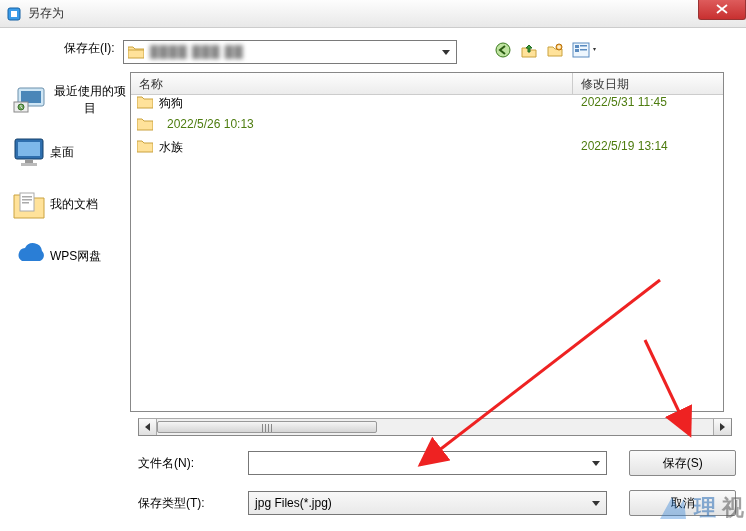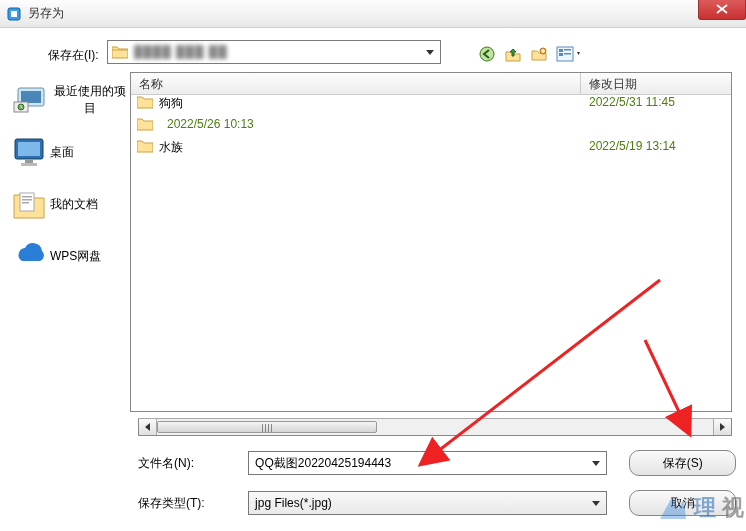--- a/index.html
+++ b/index.html
@@ -6,36 +6,36 @@
 body { background: #fff; width: 746px; height: 531px; overflow: hidden; position: relative; }
 
 .titlebar { height: 28px; background: linear-gradient(#fdfdfd, #e8e8e8); border-bottom: 1px solid #ccc; display: flex; align-items: center; padding: 0 6px; position: relative; }
 .titlebar .icon-app { width: 16px; height: 16px; margin-right: 6px; }
 .titlebar .title { color: #333; }
 .titlebar .winbtns { position: absolute; right: 0; top: -2px; }
 .titlebar .close { width: 48px; height: 22px; background: linear-gradient(#e06060, #c83030); border: 1px solid #933; border-top: none; border-radius: 0 0 3px 3px; display: inline-flex; align-items: center; justify-content: center; color: #fff; font-weight: bold; font-size: 13px; cursor: pointer; }
 
 .dialog-body { padding: 12px 10px 0 10px; }
 
-.row-top { display: flex; align-items: flex-end; gap: 8px; margin-bottom: 8px; margin-left: 38px; }
+.row-top { display: flex; align-items: flex-start; gap: 8px; margin-bottom: 8px; margin-left: 54px; }
 .row-top label { white-space: nowrap; }
 .path-combo { flex: 0 0 334px; height: 24px; border: 1px solid #7a7a7a; background: #fff; display: flex; align-items: center; padding: 0 4px; position: relative; }
 .path-combo .folder-mini { width: 16px; height: 14px; margin-right: 6px; }
 .path-combo .blur { filter: blur(2px); color: #888; letter-spacing: 1px; flex: 1; overflow: hidden; white-space: nowrap; }
 .path-combo .dd { position: absolute; right: 2px; top: 2px; width: 16px; height: 18px; display: flex; align-items: center; justify-content: center; cursor: pointer; }
 .nav-icons { display: flex; gap: 6px; margin-left: 28px; }
 .nav-icons .nbtn { width: 20px; height: 20px; display: inline-flex; align-items: center; justify-content: center; cursor: pointer; }
 
 .main-area { display: flex; height: 340px; }
 .sidebar { width: 120px; padding-top: 6px; display: flex; flex-direction: column; align-items: center; gap: 4px; }
 .sb-item { display: flex; flex-direction: row; align-items: center; gap: 2px; width: 100%; padding: 4px 0 8px 0; cursor: pointer; }
 .sb-item .sb-icon { width: 38px; height: 36px; display: flex; align-items: center; justify-content: center; }
 .sb-item span { text-align: center; }
 
-.file-panel { flex: 1; border: 1px solid #888; background: #fff; display: flex; flex-direction: column; margin-right: 4px; }
+.file-panel { flex: 1; border: 1px solid #888; background: #fff; display: flex; flex-direction: column; margin-right: 12px; }
 .file-header { display: flex; height: 22px; background: linear-gradient(#fdfdfd, #ececec); border-bottom: 1px solid #ccc; }
 .fh-col { border-right: 1px solid #ccc; padding: 3px 8px; color: #333; }
 .fh-name { flex: 1; }
 .fh-date { width: 150px; border-right: none; }
 
 .file-list { flex: 1; overflow: auto; }
 .file-row { display: flex; align-items: flex-start; height: 22px; }
 .file-row .folder-mini { width: 16px; height: 14px; margin: 0 6px; }
 .file-row .fname { flex: 1; color: #000; }
 .file-row .fdate { width: 150px; color: #4d7c0f; padding-left: 8px; }
@@ -45,21 +45,21 @@
 .scrollbar-h .arrow.r { border-right:none; border-left:1px solid #aaa; margin-left:auto; }
 .scrollbar-h .thumb { height: 12px; width: 220px; margin-left: 0px; background: linear-gradient(#f5f5f5,#d5d5d5); border:1px solid #999; border-radius:2px; position:relative; cursor:pointer; }
 .scrollbar-h .thumb::after { content:""; position:absolute; left:50%; top:2px; width:10px; height:8px; transform:translateX(-50%); background:repeating-linear-gradient(90deg,#888 0 1px,transparent 1px 3px); }
 
 .bottom-rows { margin: 14px 0 0 128px; }
 .brow { display: flex; align-items: center; gap: 18px; margin-bottom: 14px; }
 .brow label { width: 95px; white-space: nowrap; }
 .brow .combo { width: 370px; height: 24px; border: 1px solid #777; background: #fff; display: flex; align-items: center; padding: 0 6px; position: relative; font-family: "SimSun", monospace; }
 .brow .combo.sel { background: linear-gradient(#f8f8f8,#e9e9e9); }
 .brow .combo .dd { position: absolute; right: 2px; top: 2px; width: 16px; height: 18px; display:flex; align-items:center; justify-content:center; cursor:pointer; }
-.action-btn { width: 110px; height: 26px; border: 1px solid #888; background: linear-gradient(#fafafa,#e4e4e4); cursor: pointer; border-radius: 10px; margin-left: 4px; }
+.action-btn { width: 110px; height: 26px; border: 1px solid #888; background: linear-gradient(#fafafa,#e4e4e4); cursor: pointer; border-radius: 2px; margin-left: 4px; }
 
 
 .arrow-red { position: absolute; pointer-events: none; }
 
 
 .watermark { position: absolute; right: 0; bottom: 6px; display:flex; align-items:center; gap:4px; opacity:0.55; }
 .watermark .wm-txt1 { font-size: 22px; font-weight: 600; color: #2a6db5; letter-spacing: 2px; filter: blur(0.6px); }
 .watermark .wm-txt2 { font-size: 22px; font-weight: 600; color: #555; letter-spacing: 2px; filter: blur(0.6px); }
 .watermark .wm-logo { width: 34px; height: 34px; }
 
@@ -222,21 +222,20 @@
     <div class="thumb"></div>
     <div class="arrow r">
         <span class="triangle-right"></span>
       </div>
   </div>
 
   <div class="bottom-rows">
     <div class="brow">
       <label>文件名(N):</label>
       <div class="combo">
-        <span>QQ截图20220425194443</span>
         <span class="dd">
             <span class="triangle-down"></span>
           </span>
       </div>
       <button class="action-btn">保存(S)</button>
     </div>
     <div class="brow">
       <label>保存类型(T):</label>
       <div class="combo sel">
         <span>jpg Files(*.jpg)</span>

